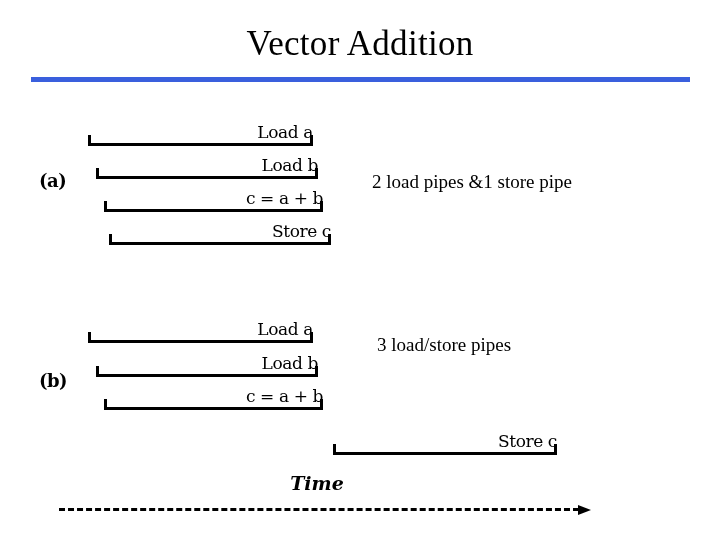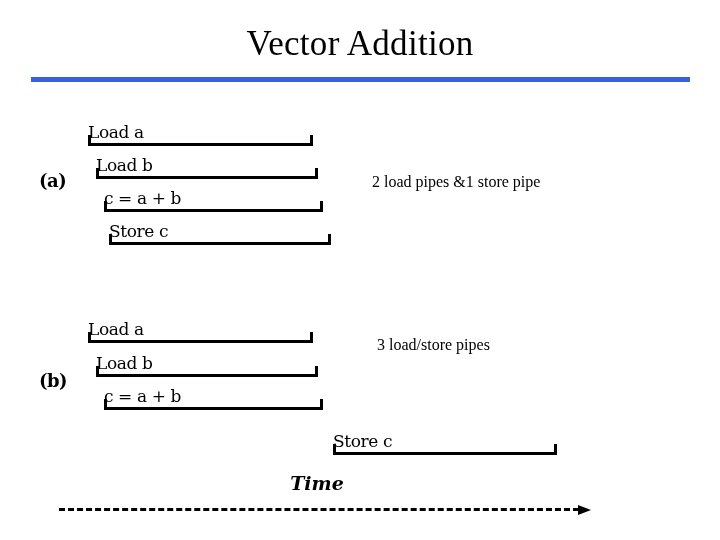--- a/index.html
+++ b/index.html
@@ -71,34 +71,34 @@
     height: 11px;
     background: #000000;
   }
   .bar .tick-left  { left: 0; }
   .bar .tick-right { right: 0; }
   .bar .bar-label {
     position: absolute;
     left: 0;
     bottom: 4px;
     width: 100%;
-    text-align: left;
+    text-align: right;
     font-family: "DejaVu Serif", "Liberation Serif", serif;
     font-size: 17px;
     line-height: 20px;
     color: #000000;
     letter-spacing: -0.4px;
     white-space: nowrap;
   }
 
   
   .annotation {
     position: absolute;
     font-family: "Liberation Serif", "DejaVu Serif", serif;
-    font-size: 16px;
+    font-size: 19px;
     line-height: 24px;
     color: #000000;
     white-space: nowrap;
   }
   #note-a { left: 372px; top: 170px; }
   #note-b { left: 377px; top: 333px; }
 
   
   #time-label {
     position: absolute;

